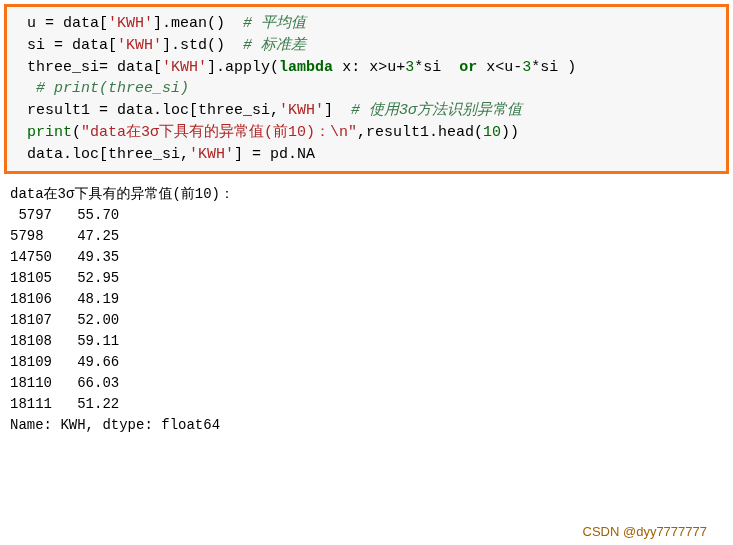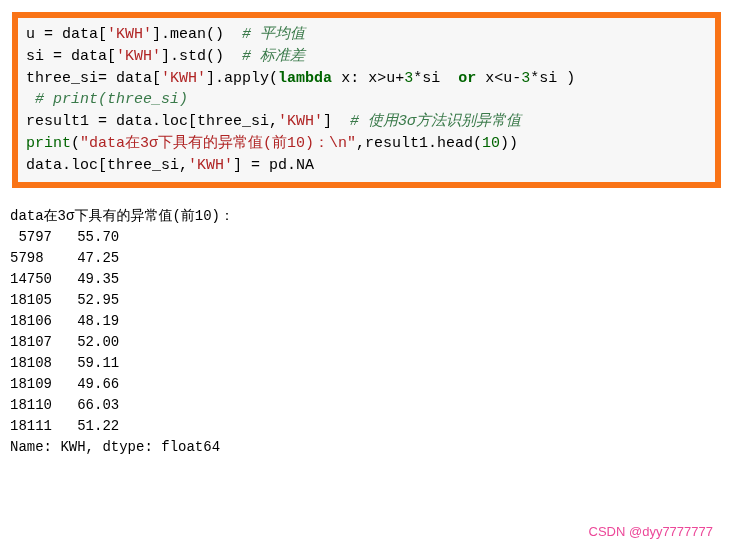--- a/index.html
+++ b/index.html
@@ -11,23 +11,23 @@
       font-family: "Microsoft YaHei", "SimSun", monospace;
       font-size: 15px;
       background: #fff;
       width: 733px;
       height: 545px;
       overflow: hidden;
       position: relative;
     }
     .code-cell {
       background: #f7f7f7;
-      border: 6px solid #f97316;
-      padding: 6px 8px;
-      margin: 12px;
+      border: 3px solid #f97316;
+      padding: 6px 20px;
+      margin: 4px;
       line-height: 1.45;
       font-family: "Consolas", "Courier New", monospace;
       font-size: 15px;
       white-space: pre;
       overflow-x: auto;
     }
     .output-cell {
       padding: 6px 10px;
       line-height: 1.5;
       font-family: "Consolas", "Courier New", monospace;
@@ -38,22 +38,22 @@
     .tok-op { color: #000; }
     .tok-str { color: #b02525; }
     .tok-builtin { color: #006400; }
     .tok-keyword { color: #006400; font-weight: bold; }
     .tok-num { color: #006400; }
     .tok-comment { color: #3a7a4a; font-style: italic; }
     .tok-plain { color: #000; }
     .watermark {
       position: absolute;
       bottom: 6px;
-      right: 20px;
-      color: #ec4899;
+      right: 26px;
+      color: #a16207;
       font-size: 13px;
       font-family: Arial, sans-serif;
     }
   </style>
 </head>
 <body>
 
 <div class="code-cell"><span class="tok-plain">u </span><span class="tok-op">=</span><span class="tok-plain"> data[</span><span class="tok-str">'KWH'</span><span class="tok-plain">].</span><span class="tok-plain">mean</span><span class="tok-plain">()  </span><span class="tok-comment"># 平均值</span>
 <span class="tok-plain">si </span><span class="tok-op">=</span><span class="tok-plain"> data[</span><span class="tok-str">'KWH'</span><span class="tok-plain">].</span><span class="tok-plain">std</span><span class="tok-plain">()  </span><span class="tok-comment"># 标准差</span>
 <span class="tok-plain">three_si</span><span class="tok-op">=</span><span class="tok-plain"> data[</span><span class="tok-str">'KWH'</span><span class="tok-plain">].</span><span class="tok-plain">apply</span><span class="tok-plain">(</span><span class="tok-keyword">lambda</span><span class="tok-plain"> x: x</span><span class="tok-op">&gt;</span><span class="tok-plain">u</span><span class="tok-op">+</span><span class="tok-num">3</span><span class="tok-op">*</span><span class="tok-plain">si  </span><span class="tok-keyword">or</span><span class="tok-plain"> x</span><span class="tok-op">&lt;</span><span class="tok-plain">u</span><span class="tok-op">-</span><span class="tok-num">3</span><span class="tok-op">*</span><span class="tok-plain">si )</span>

